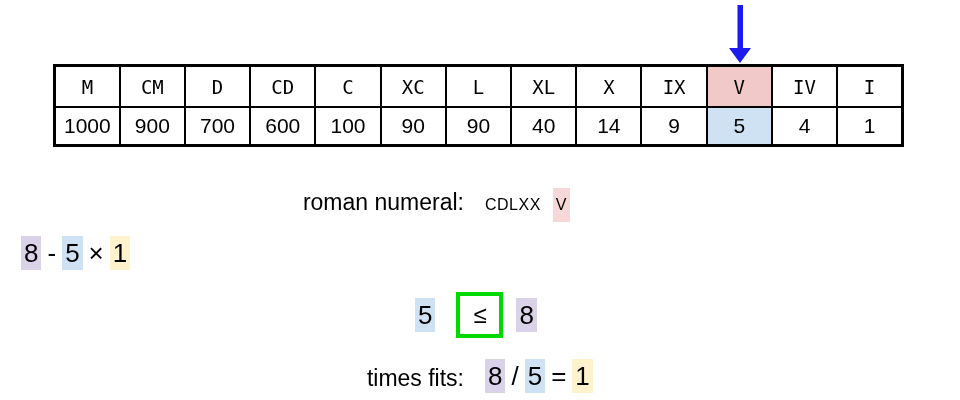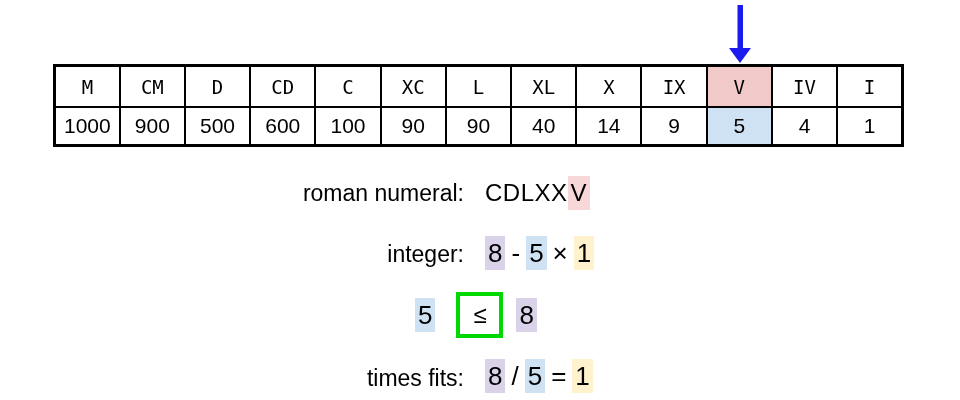--- a/index.html
+++ b/index.html
@@ -60,21 +60,21 @@
     font-size: 23px;
     line-height: 30px;
   }
   .eq-value {
     margin-left: 21px;
     font-size: 26px;
     line-height: 32px;
     display: flex;
     align-items: baseline;
   }
-  .roman-value { font-size: 24px; letter-spacing: 0.5px; }
+  .roman-value { font-size: 16px; letter-spacing: 0.5px; gap: 12px; }
 
   .hl { padding: 1px 3px; }
   .hl-pink   { background: #f7d7d7; }
   .hl-purple { background: #d9d2e9; }
   .hl-blue   { background: #cfe2f3; }
   .hl-yellow { background: #fff2cc; }
   .op { margin: 0 6px; }
 
   
   .cmp-row {
@@ -124,42 +124,41 @@
       <th>XL</th>
       <th>X</th>
       <th>IX</th>
       <th class="hl-cell-pink">V</th>
       <th>IV</th>
       <th>I</th>
     </tr>
     <tr>
       <td>1000</td>
       <td>900</td>
-      <td>500</td>
+      <td>700</td>
       <td>600</td>
       <td>100</td>
       <td>90</td>
       <td>90</td>
       <td>40</td>
       <td>14</td>
       <td>9</td>
       <td class="hl-cell-blue">5</td>
       <td>4</td>
       <td>1</td>
     </tr>
   </tbody>
     </table>
 
-  <div class="eq-row" style="top:176px;justify-content:center;">
+  <div class="eq-row" style="top:187px;justify-content:center;">
     <div class="eq-label">roman numeral:</div>
     <div class="eq-value roman-value"><span>CDLXX</span><span class="hl hl-pink">V</span></div>
   </div>
 
   <div class="eq-row" style="top:236px;">
-    <div class="eq-label">integer:</div>
     <div class="eq-value">
       <span class="hl hl-purple">8</span>
       <span class="op">-</span>
       <span class="hl hl-blue">5</span>
       <span class="op">×</span>
       <span class="hl hl-yellow">1</span>
     </div>
   </div>
 
   <div class="cmp-row">

